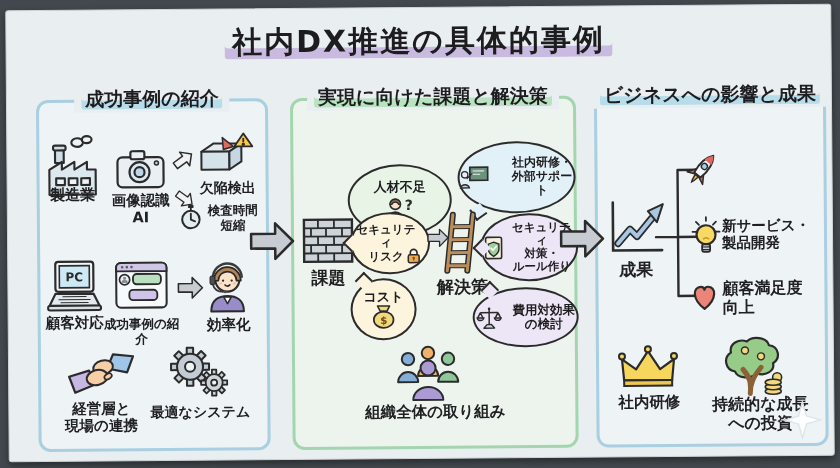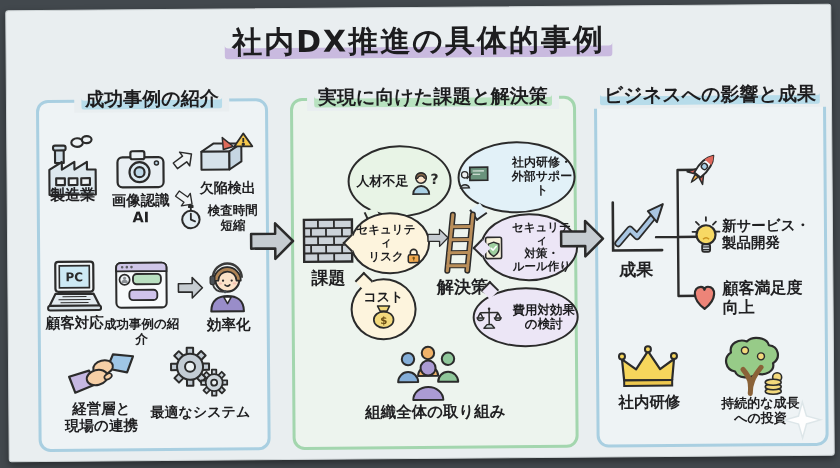--- a/index.html
+++ b/index.html
@@ -191,21 +191,21 @@
         <circle cx="45" cy="35" r="8.5"></circle>
       </g>
       <circle cx="45" cy="35" r="3" fill="#eef3f5" stroke="#2b2b2b" stroke-width="1.8"></circle>
     </svg>
     <div class="lbl" style="left:108px;top:302px;width:102px;font-size:14px">最適なシステム</div>
   </section>
 
   <section class="panel p-mid">
     <div class="phead"><span class="hl hlg">実現に向けた課題と解決策</span></div>
 
-    <div class="bubble bb-green" style="left:54px;top:45px;width:100px;height:68px;flex-direction:row">
+    <div class="bubble bb-green" style="left:54px;top:64px;width:100px;height:68px;flex-direction:column">
       <div class="tail" style="left:16px;bottom:-7px;transform:rotate(65deg)"></div>
       <span class="btxt" style="font-size:13px">人材不足</span>
       <svg width="34" height="26" viewBox="0 0 34 26">
         <path d="M4.5 26 a8 8 0 0 1 16 0 z" fill="#a9d0e4" stroke="#2b2b2b" stroke-width="1.8"></path>
         <circle cx="12.5" cy="10" r="5.2" fill="#fbe2c8" stroke="#2b2b2b" stroke-width="1.6"></circle>
         <path d="M7.3 9.5 a5.3 5.3 0 0 1 10.4 0 l0 .8 h-1.8 a3.6 3.6 0 0 0 -6.8 0 h-1.8 z" fill="#8a6a4a" stroke="#2b2b2b" stroke-width="1.2"></path>
         <text x="26" y="16" font-size="14" font-weight="bold" fill="#2b2b2b" text-anchor="middle">?</text>
       </svg>
     </div>
 
@@ -400,21 +400,21 @@
     <svg class="abs" style="left:122px;top:238px" width="64" height="62" viewBox="0 0 64 62">
       <path d="M14 36 C4 34 2 22 10 17 C8 8 18 3 26 6 C32 0 46 2 48 10 C58 11 60 23 52 28 C54 36 44 41 36 38 C30 44 16 43 14 36 Z" fill="#97cb88" stroke="#2b2b2b" stroke-width="2.2" stroke-linejoin="round"></path>
       <circle cx="24" cy="15" r="3.5" fill="#f3d97c" stroke="#2b2b2b" stroke-width="1.4"></circle>
       <circle cx="40" cy="21" r="3.5" fill="#f3d97c" stroke="#2b2b2b" stroke-width="1.4"></circle>
       <path d="M29 58 C30 48 29 42 22 34 M29 58 C29 48 32 42 40 32" stroke="#8a6238" stroke-width="5" fill="none" stroke-linecap="round"></path>
       <circle cx="56" cy="42" r="4.5" fill="#f3d97c" stroke="#2b2b2b" stroke-width="1.6"></circle>
       <ellipse cx="52" cy="56" rx="8" ry="3" fill="#f3d97c" stroke="#2b2b2b" stroke-width="1.6"></ellipse>
       <ellipse cx="52" cy="51.5" rx="8" ry="3" fill="#f3d97c" stroke="#2b2b2b" stroke-width="1.6"></ellipse>
       <ellipse cx="52" cy="47" rx="8" ry="3" fill="#f3d97c" stroke="#2b2b2b" stroke-width="1.6"></ellipse>
     </svg>
-    <div class="lbl" style="left:100px;top:298px;width:122px;font-size:13px">持続的な成長
+    <div class="lbl" style="left:100px;top:298px;width:122px;font-size:16px">持続的な成長
 への投資</div>
   </section>
 
   <svg class="abs" style="left:241px;top:211px;z-index:5" width="46" height="42" viewBox="0 0 44 40">
     <polygon points="2,13 25,13 25,3 42,20 25,37 25,27 2,27" fill="var(--arrow_gray)" stroke="#2b2b2b" stroke-width="2.4" stroke-linejoin="round"></polygon>
   </svg>
   <svg class="abs" style="left:551px;top:211px;z-index:5" width="46" height="42" viewBox="0 0 44 40">
     <polygon points="2,13 25,13 25,3 42,20 25,37 25,27 2,27" fill="var(--arrow_gray)" stroke="#2b2b2b" stroke-width="2.4" stroke-linejoin="round"></polygon>
   </svg>
 

